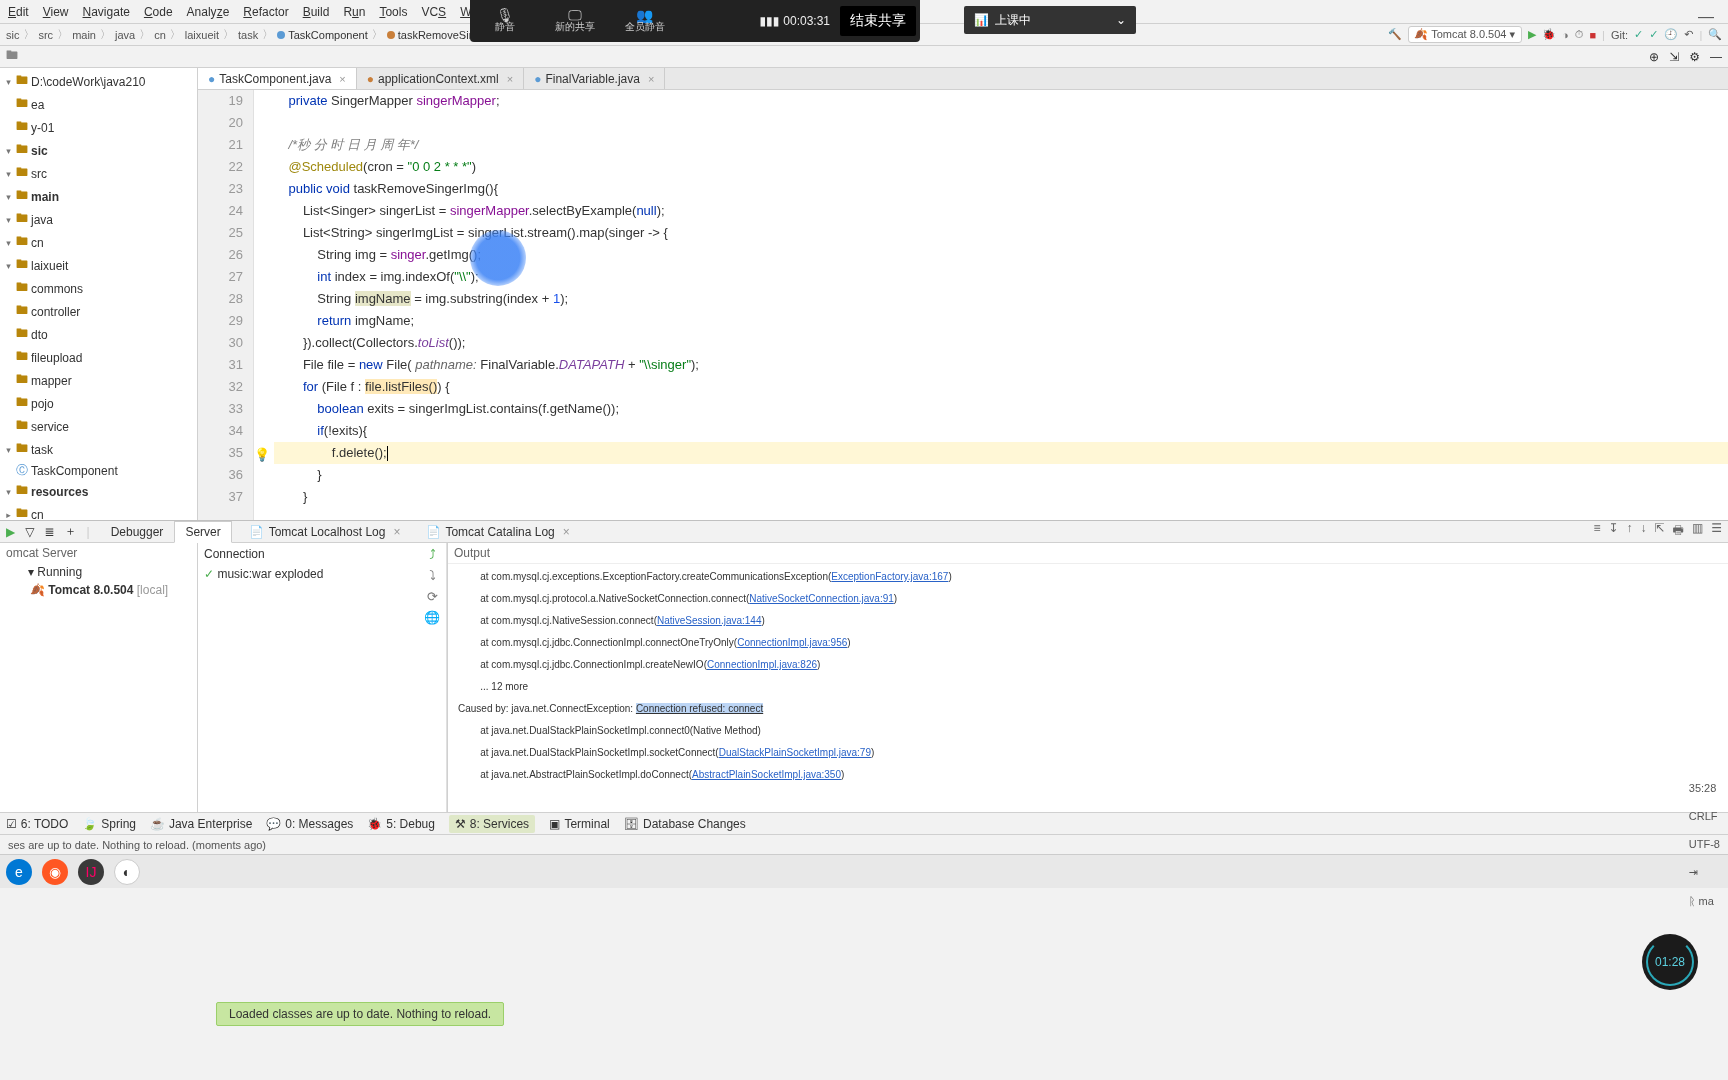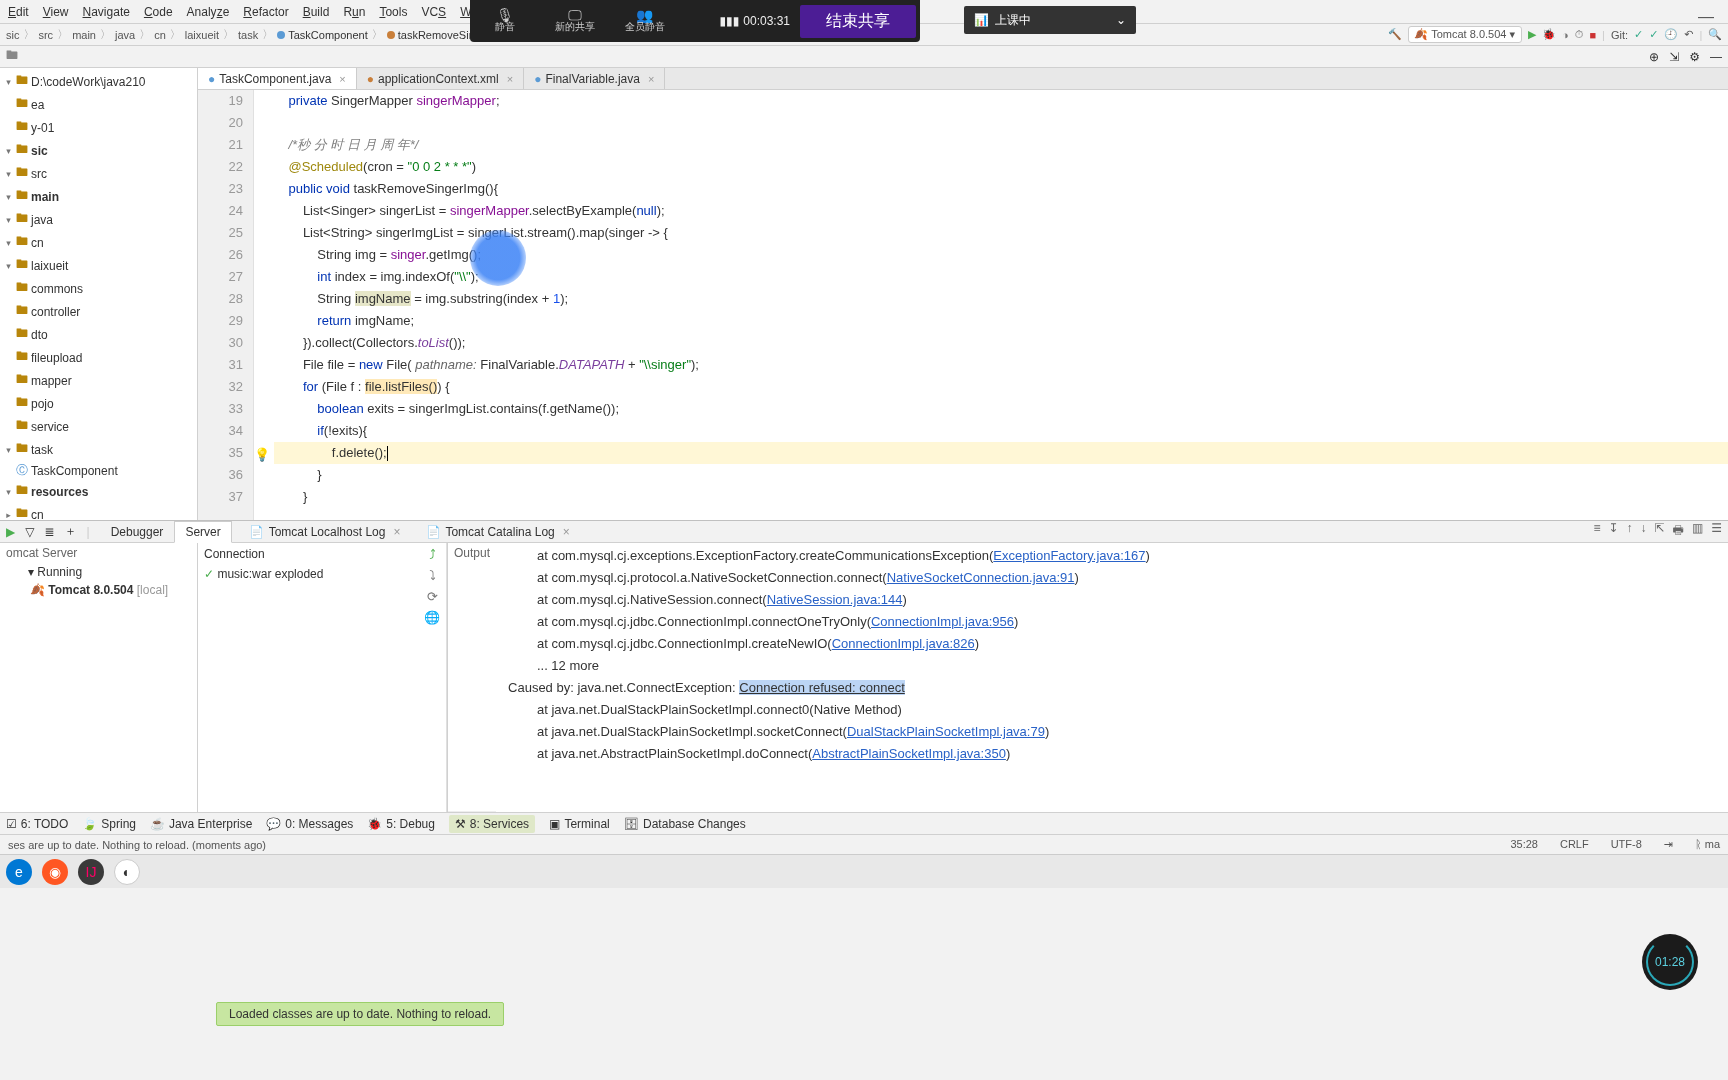--- a/index.html
+++ b/index.html
@@ -8,21 +8,21 @@
 
 .menubar { height: 24px; display: flex; align-items: center; padding: 0 8px; background: #f2f2f2; border-bottom: 1px solid #d0d0d0; gap: 14px; }
 .menubar span { cursor: default; }
 .menubar span u { text-decoration: underline; }
 
 
 .float-bar { position: absolute; top: 0; left: 470px; width: 450px; height: 42px; background: #222; color: #ccc; display: flex; align-items: center; z-index: 50; border-radius: 0 0 4px 4px; }
 .float-bar .seg { flex: 0 0 70px; text-align: center; font-size: 10px; line-height: 12px; }
 .float-bar .seg .ic { font-size: 14px; display: block; }
 .float-bar .timer { margin-left: auto; padding: 0 10px; color: #eee; font-size: 12px; display: flex; align-items: center; gap: 4px; }
-.float-bar .stop { background: #4c1d95; color: #fff; padding: 6px 26px; font-size: 16px; margin-right: 4px; border-radius: 2px; }
+.float-bar .stop { background: #000000; color: #fff; padding: 6px 10px; font-size: 14px; margin-right: 4px; border-radius: 2px; }
 
 
 .class-pill { position: absolute; top: 6px; left: 964px; width: 172px; height: 28px; background: #333; color: #fff; display: flex; align-items: center; padding: 0 10px; border-radius: 2px; z-index: 49; font-size: 12px; gap: 6px; }
 .class-pill .chev { margin-left: auto; }
 
 
 .win-min { position: absolute; top: 8px; right: 14px; font-size: 16px; color: #555; }
 
 
 .crumbrow { height: 22px; display: flex; align-items: center; padding: 0 6px; background: #f2f2f2; border-bottom: 1px solid #d0d0d0; font-size: 11px; gap: 4px; }
@@ -88,37 +88,37 @@
 .svc-top .stab.active { background: #fff; border: 1px solid #ccc; border-bottom: 1px solid #fff; }
 .svc-top .logtab { display: flex; align-items: center; gap: 4px; padding: 0 8px; }
 .svc-top .right-icons { margin-left: auto; display: flex; gap: 8px; color: #666; }
 .svc-body { flex: 1; display: flex; overflow: hidden; }
 .svc-left { width: 198px; border-right: 1px solid #d0d0d0; font-size: 12px; }
 .svc-left .hdr { padding: 3px 6px; color: #666; }
 .svc-left .row { padding: 2px 6px 2px 28px; }
 .svc-mid { width: 250px; border-right: 1px solid #d0d0d0; display: flex; }
 .svc-mid .col-icons { width: 28px; border-right: 1px solid #e0e0e0; display: flex; flex-direction: column; align-items: center; padding-top: 4px; gap: 6px; color: #777; font-size: 13px; }
 .svc-mid .dep { flex: 1; padding: 4px 6px; font-size: 12px; }
-.svc-out { flex: 1; display: flex; flex-direction: row; }
+.svc-out { flex: 1; display: flex; flex-direction: column; }
 .svc-out .hdr { padding: 3px 6px; color: #666; border-bottom: 1px solid #eee; }
-.console { flex: 1; overflow: hidden; font-family: "JetBrains Mono","Consolas",monospace; font-size: 13px; line-height: 22px; padding: 2px 0; white-space: pre; margin-left: 12px; }
+.console { flex: 1; overflow: hidden; font-family: "JetBrains Mono","Consolas",monospace; font-size: 10px; line-height: 22px; padding: 2px 10px; white-space: pre; }
 .console .link { color: #2962c7; text-decoration: underline; }
 .console .selbg { background: #bcd5f5; text-decoration: underline; }
 
 
 .toolstrip { height: 22px; background: #f2f2f2; border-top: 1px solid #d0d0d0; display: flex; align-items: center; padding: 0 6px; gap: 14px; font-size: 12px; }
 .toolstrip .pill { display: flex; align-items: center; gap: 4px; }
 .toolstrip .active { background: #dfe8c8; padding: 2px 6px; border-radius: 2px; }
 
 
 .toast { position: absolute; left: 216px; bottom: 54px; background: #c7e6a1; border: 1px solid #9bcf6a; padding: 4px 12px; font-size: 12px; border-radius: 2px; z-index: 30; }
 
 
 .statusbar { height: 20px; background: #f2f2f2; border-top: 1px solid #d0d0d0; display: flex; align-items: center; padding: 0 8px; font-size: 11px; color: #555; gap: 16px; }
-.statusbar .right { margin-left: auto; display: flex; gap: 22px; }
+.statusbar .right { margin-left: auto; display: flex; gap: 16px; flex-direction: column; }
 
 
 .taskbar { height: 34px; background: #e8e8e8; border-top: 1px solid #ccc; display: flex; align-items: center; padding: 0 6px; gap: 10px; }
 .taskbar .ticon { width: 26px; height: 26px; border-radius: 50%; display: flex; align-items: center; justify-content: center; font-size: 14px; }
 
 
 .rec-badge { position: absolute; right: 30px; bottom: 90px; width: 56px; height: 56px; border-radius: 50%; background: #1b1b1b; color: #5bd0e0; display: flex; align-items: center; justify-content: center; font-size: 12px; z-index: 35; }
 .rec-badge::before { content: ""; position: absolute; inset: 4px; border: 2px solid #2aa8b8; border-top-color: transparent; border-radius: 50%; }
 </style>
 </head>

